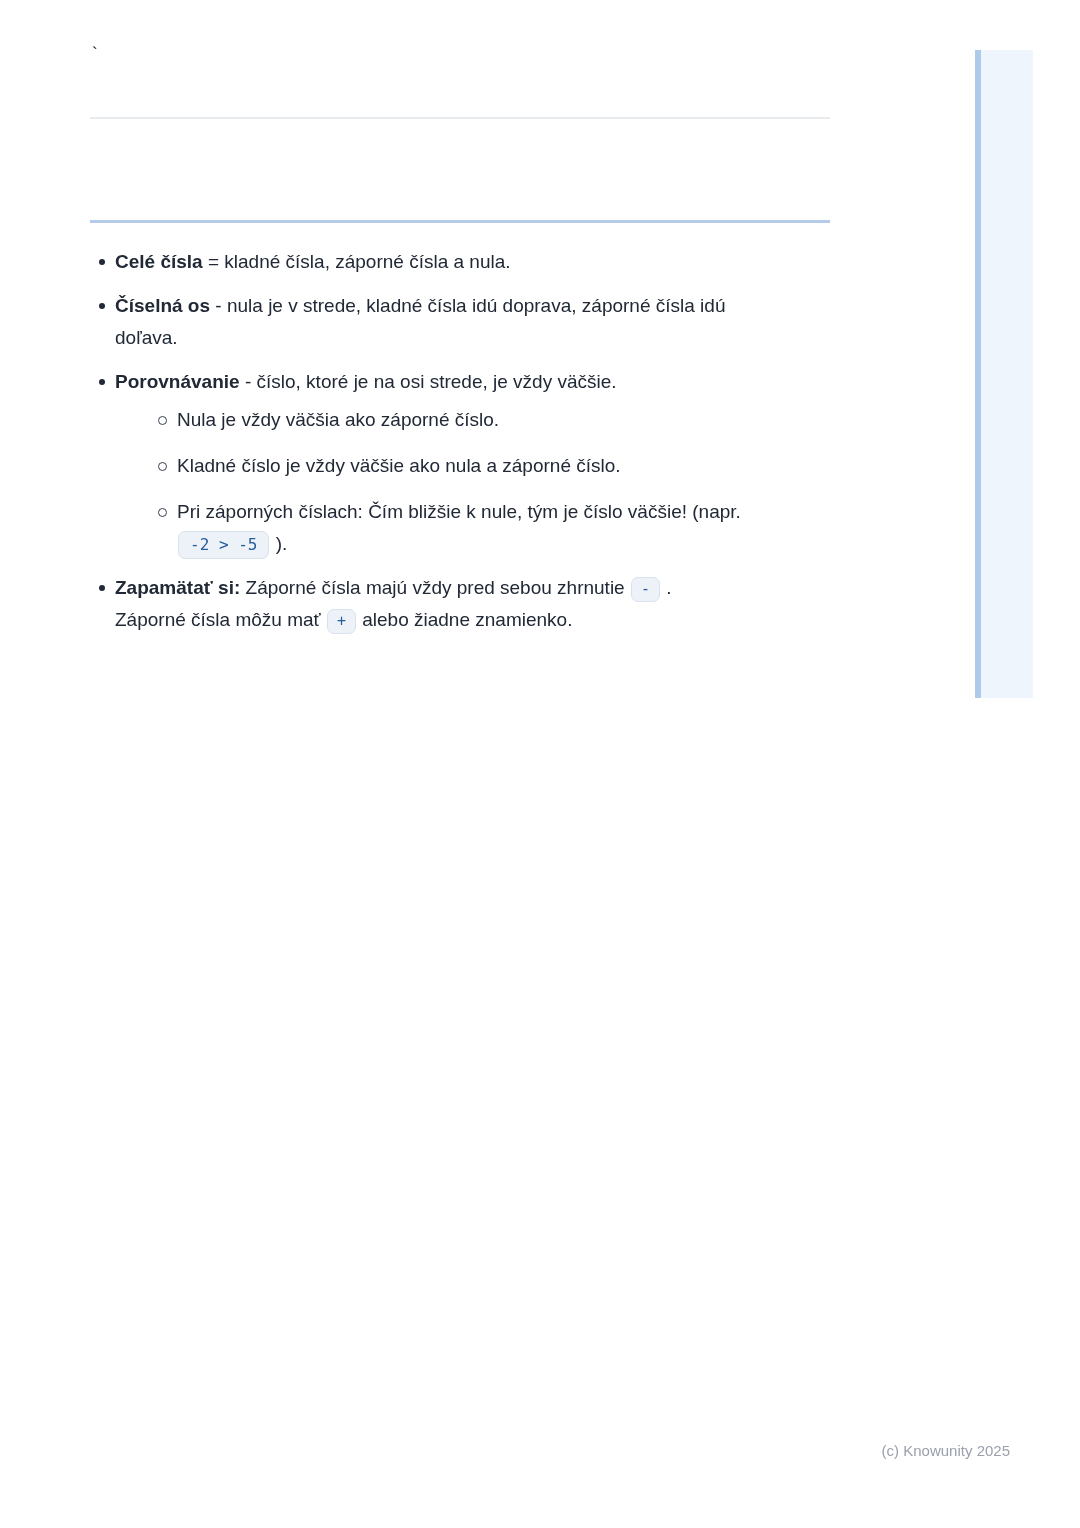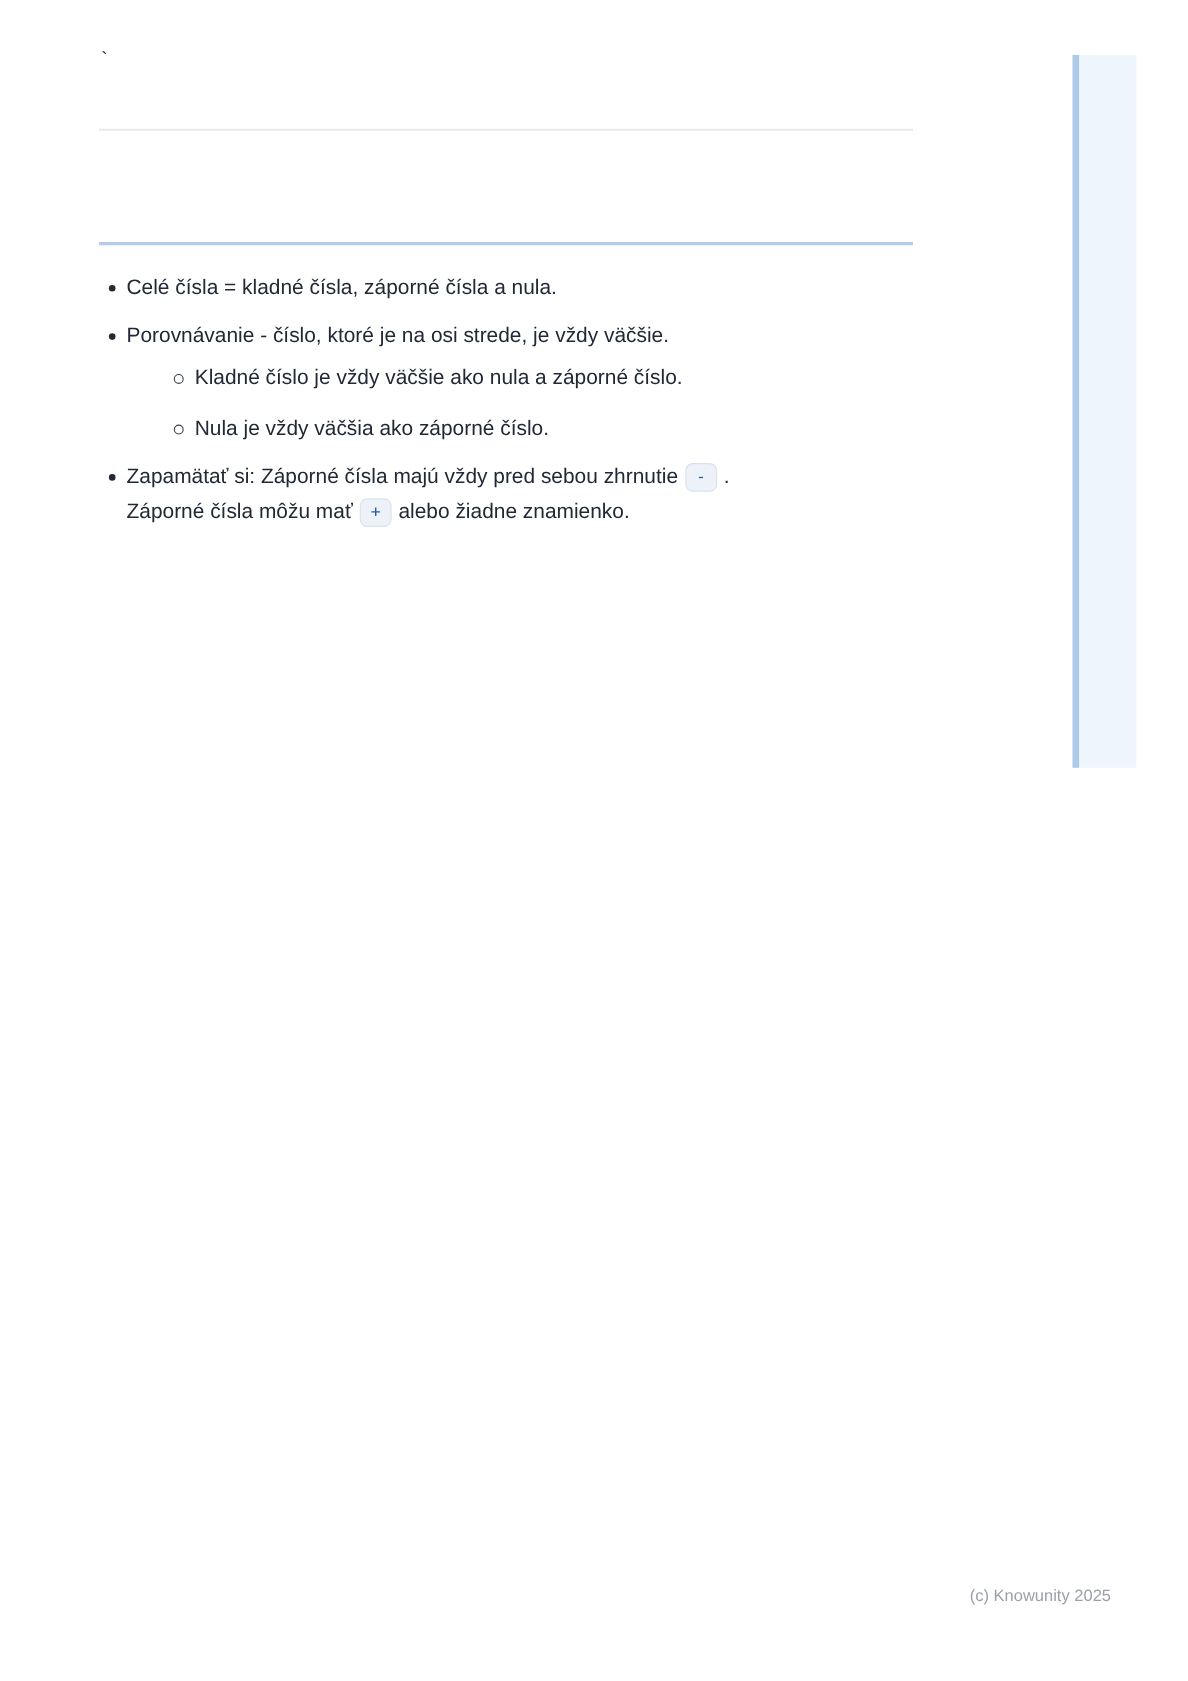--- a/index.html
+++ b/index.html
@@ -54,21 +54,21 @@
     padding-left:25px;
     margin-bottom:12px;
   }
   .dot{
     position:absolute;
     left:9px; top:13px;
     width:6px; height:6px;
     border-radius:50%;
     background:#212936;
   }
-  .bold{font-weight:400;}
+  .bold{font-weight:700;}
   .sub-list{
     list-style:none;
     margin:6px 0 0 35px;
     padding:0;
   }
   .sub-list > li{
     position:relative;
     padding-left:27px;
     margin-bottom:14px;
   }
@@ -126,32 +126,43 @@
 
   <div class="title-underline"></div>
 
   <ul class="main-list">
 
     <li>
       <span class="dot"></span>
       <span class="bold">Celé čísla</span><span> = kladné čísla, záporné čísla a nula.</span>
     </li>
 
+    <li>
+      <span class="dot"></span>
+      <span class="bold">Číselná os</span><span> - nula je v strede, kladné čísla idú doprava, záporné čísla idú</span><br>
+      <span>doľava.</span>
+    </li>
 
     <li>
       <span class="dot"></span>
       <span class="bold">Porovnávanie</span><span> - číslo, ktoré je na osi strede, je vždy väčšie.</span>
       <ul class="sub-list">
         <li>
           <span class="circle"></span>
+          <span>Nula je vždy väčšia ako záporné číslo.</span>
+        </li>
+        <li>
+          <span class="circle"></span>
           <span>Kladné číslo je vždy väčšie ako nula a záporné číslo.</span>
         </li>
         <li>
           <span class="circle"></span>
-          <span>Nula je vždy väčšia ako záporné číslo.</span>
+          <span>Pri záporných číslach: Čím bližšie k nule, tým je číslo väčšie! (napr.</span><br>
+          <span class="code">-2 &gt; -5</span>
+          <span>).</span>
         </li>
       </ul>
     </li>
 
     <li>
       <span class="dot"></span>
       <span class="bold">Zapamätať si:</span><span> Záporné čísla majú vždy pred sebou zhrnutie</span>
       <span class="code small">-</span>
       <span>.</span><br>
       <span>Záporné čísla môžu mať</span>

